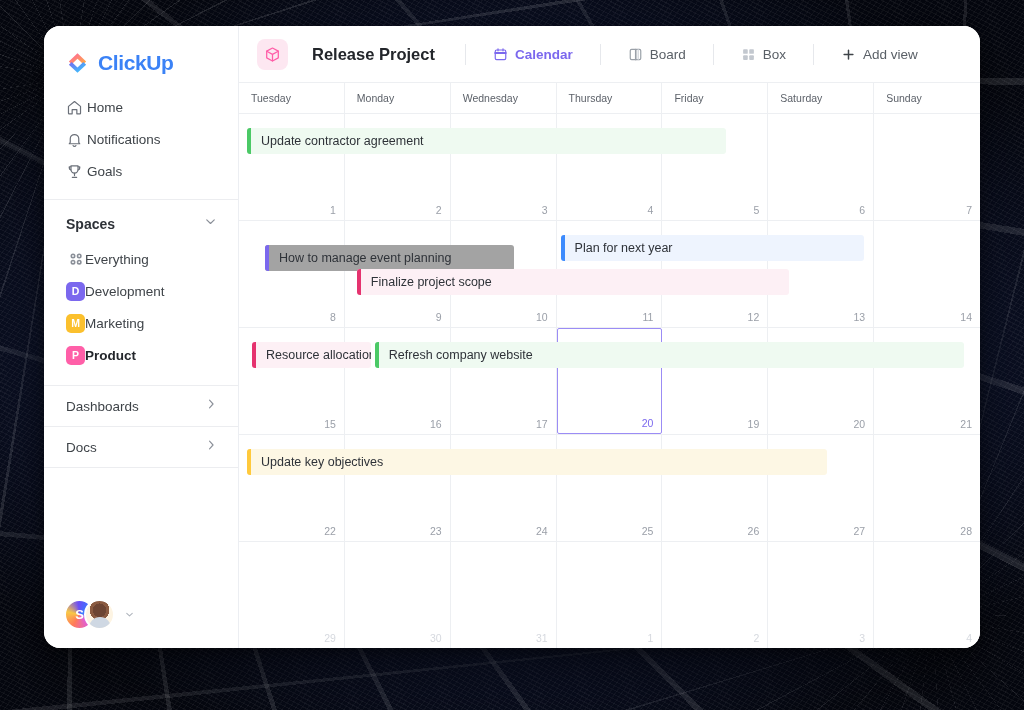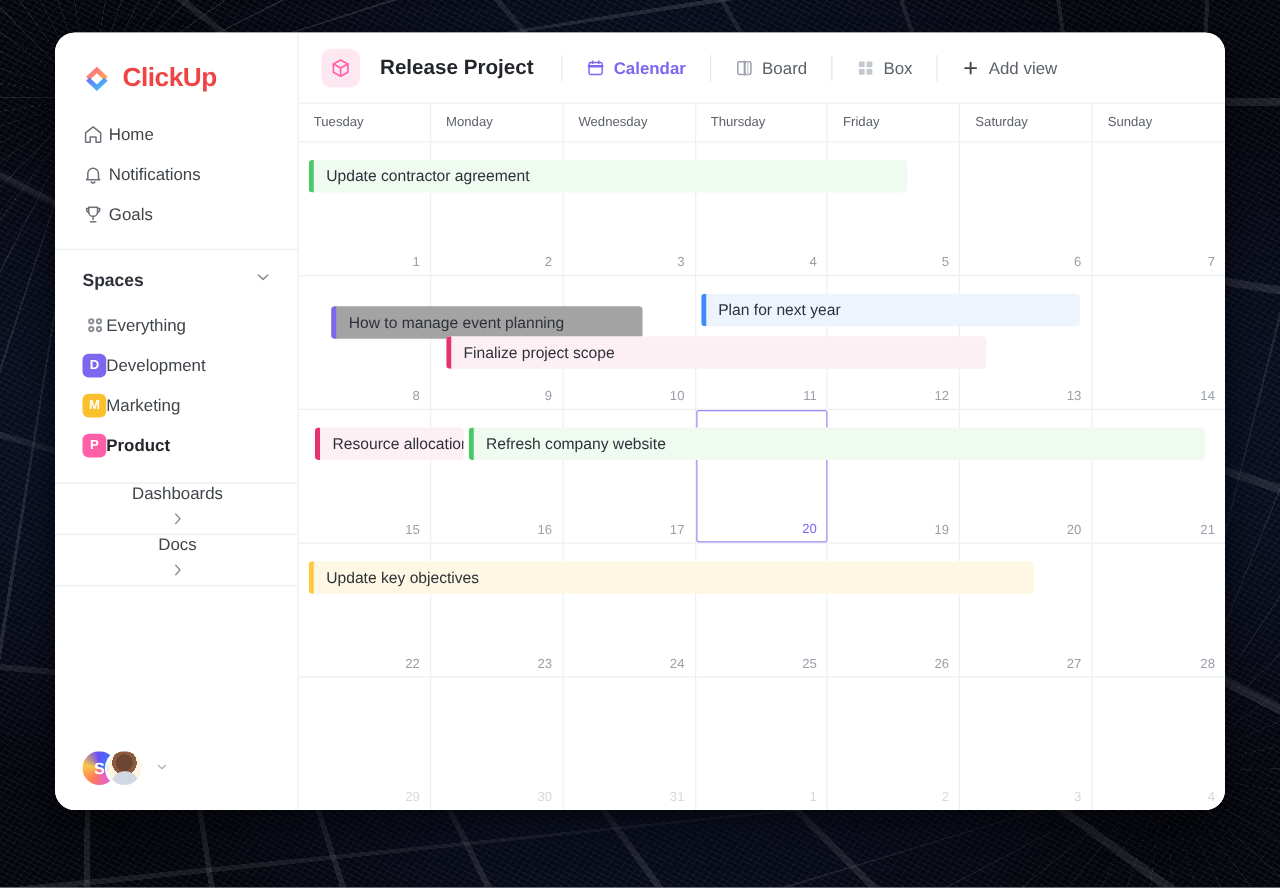--- a/index.html
+++ b/index.html
@@ -66,21 +66,21 @@
   .logo-row {
     display: flex;
     align-items: center;
     gap: 8px;
     padding: 24px 0 16px 21px;
   }
   .logo-mark { width: 25px; height: 25px; flex: 0 0 25px; }
   .logo-text {
     font-size: 21px;
     font-weight: bold;
-    color: #ef4444;
+    color: #3b82f6;
     letter-spacing: -.4px;
   }
 
   .nav-item {
     display: flex;
     align-items: center;
     gap: 4px;
     height: 32px;
     padding-left: 22px;
     cursor: pointer;
@@ -118,21 +118,20 @@
   .space-label { font-size: 13.5px; color: #3f4449; }
   .space-item.active .space-label { font-weight: bold; color: #23262b; }
 
   .foot-item {
     display: flex;
     align-items: center;
     justify-content: space-between;
     height: 40px;
     padding: 0 20px 0 22px;
     cursor: pointer;
-    flex-direction: column;
   }
   .foot-label { font-size: 13.5px; color: #3f4449; }
 
   
   #avatar-row {
     position: absolute;
     left: 20px;
     bottom: 18px;
     display: flex;
     align-items: center;
@@ -167,21 +166,21 @@
 
   
   #main { flex: 1; display: flex; flex-direction: column; min-width: 0; background: #fff; }
 
   #toolbar {
     height: 56px;
     flex: 0 0 56px;
     display: flex;
     align-items: center;
     padding-left: 18px;
-    gap: 4px;
+    gap: 12px;
   }
   .project-chip {
     width: 31px; height: 31px;
     border-radius: 8px;
     background: #fde7f1;
     display: flex; align-items: center; justify-content: center;
     flex: 0 0 31px;
   }
   .project-title {
     font-size: 16.5px;

